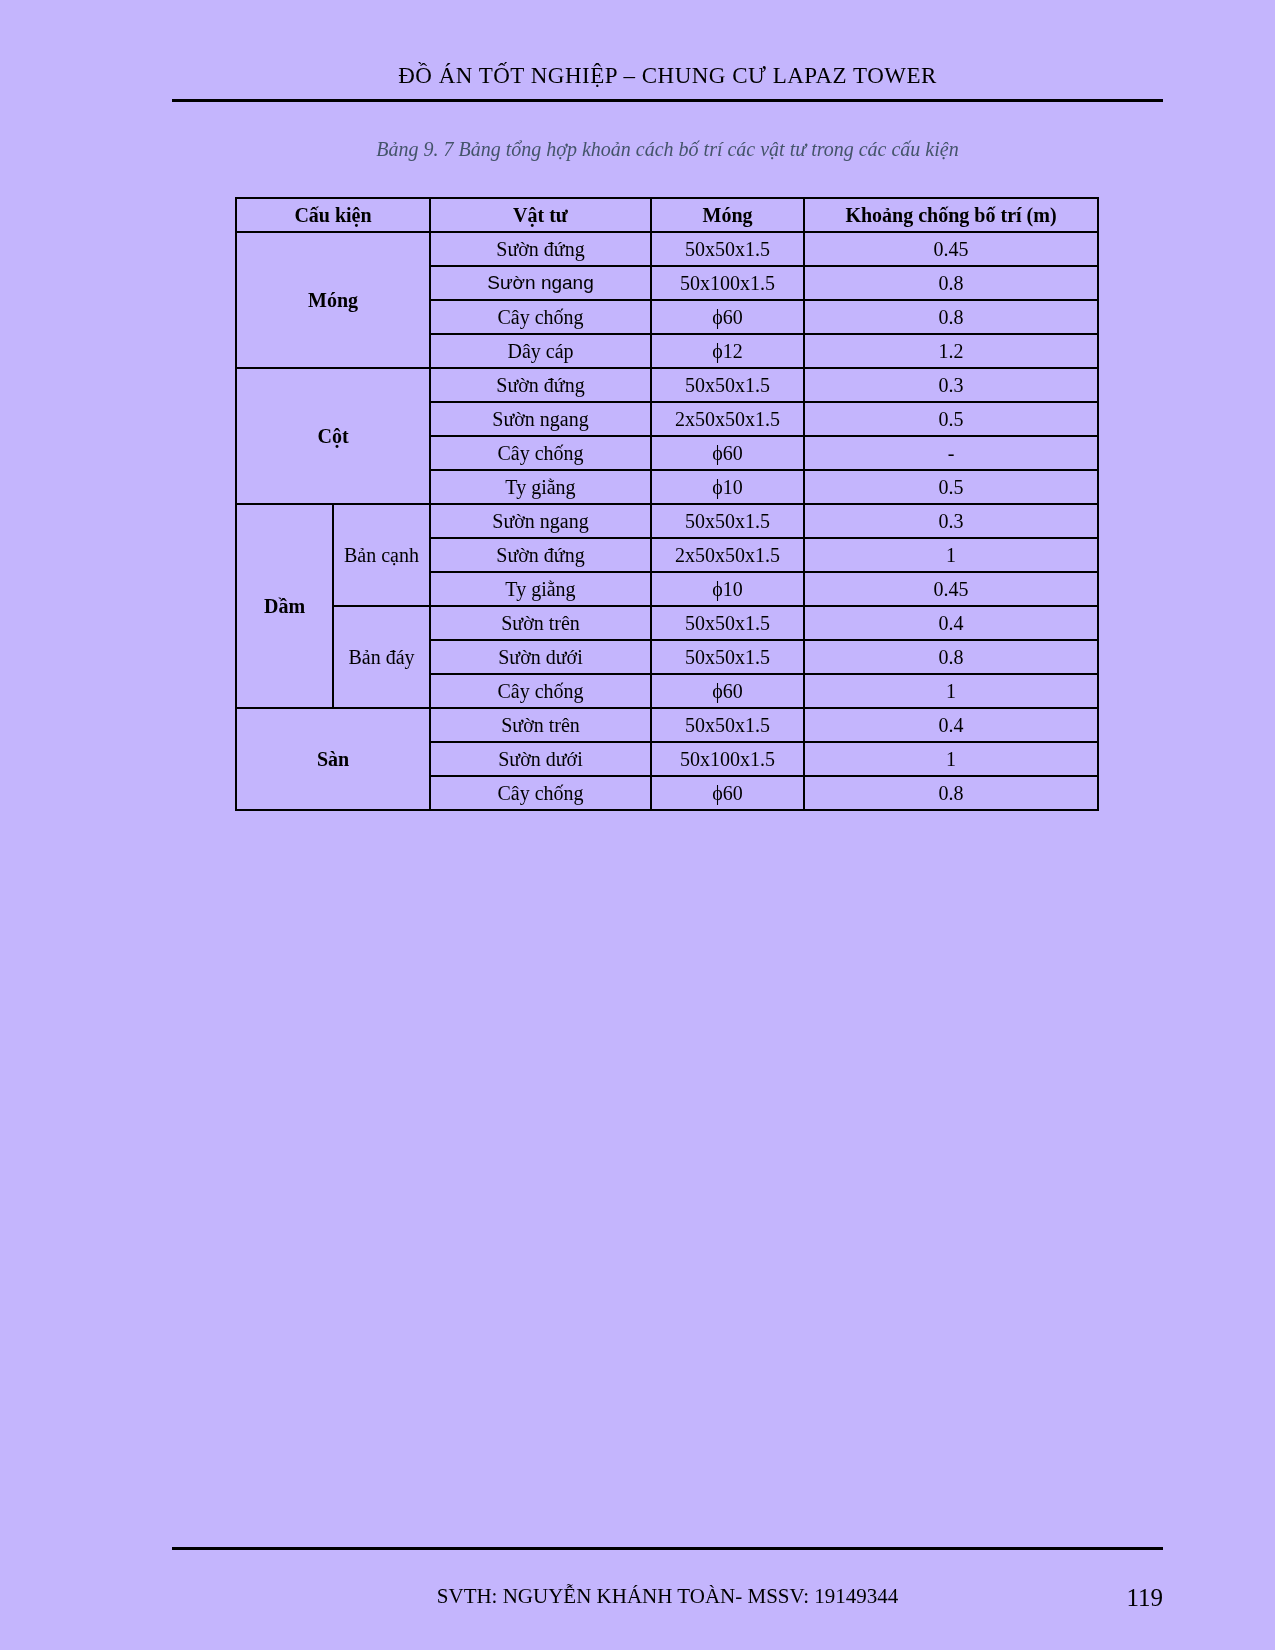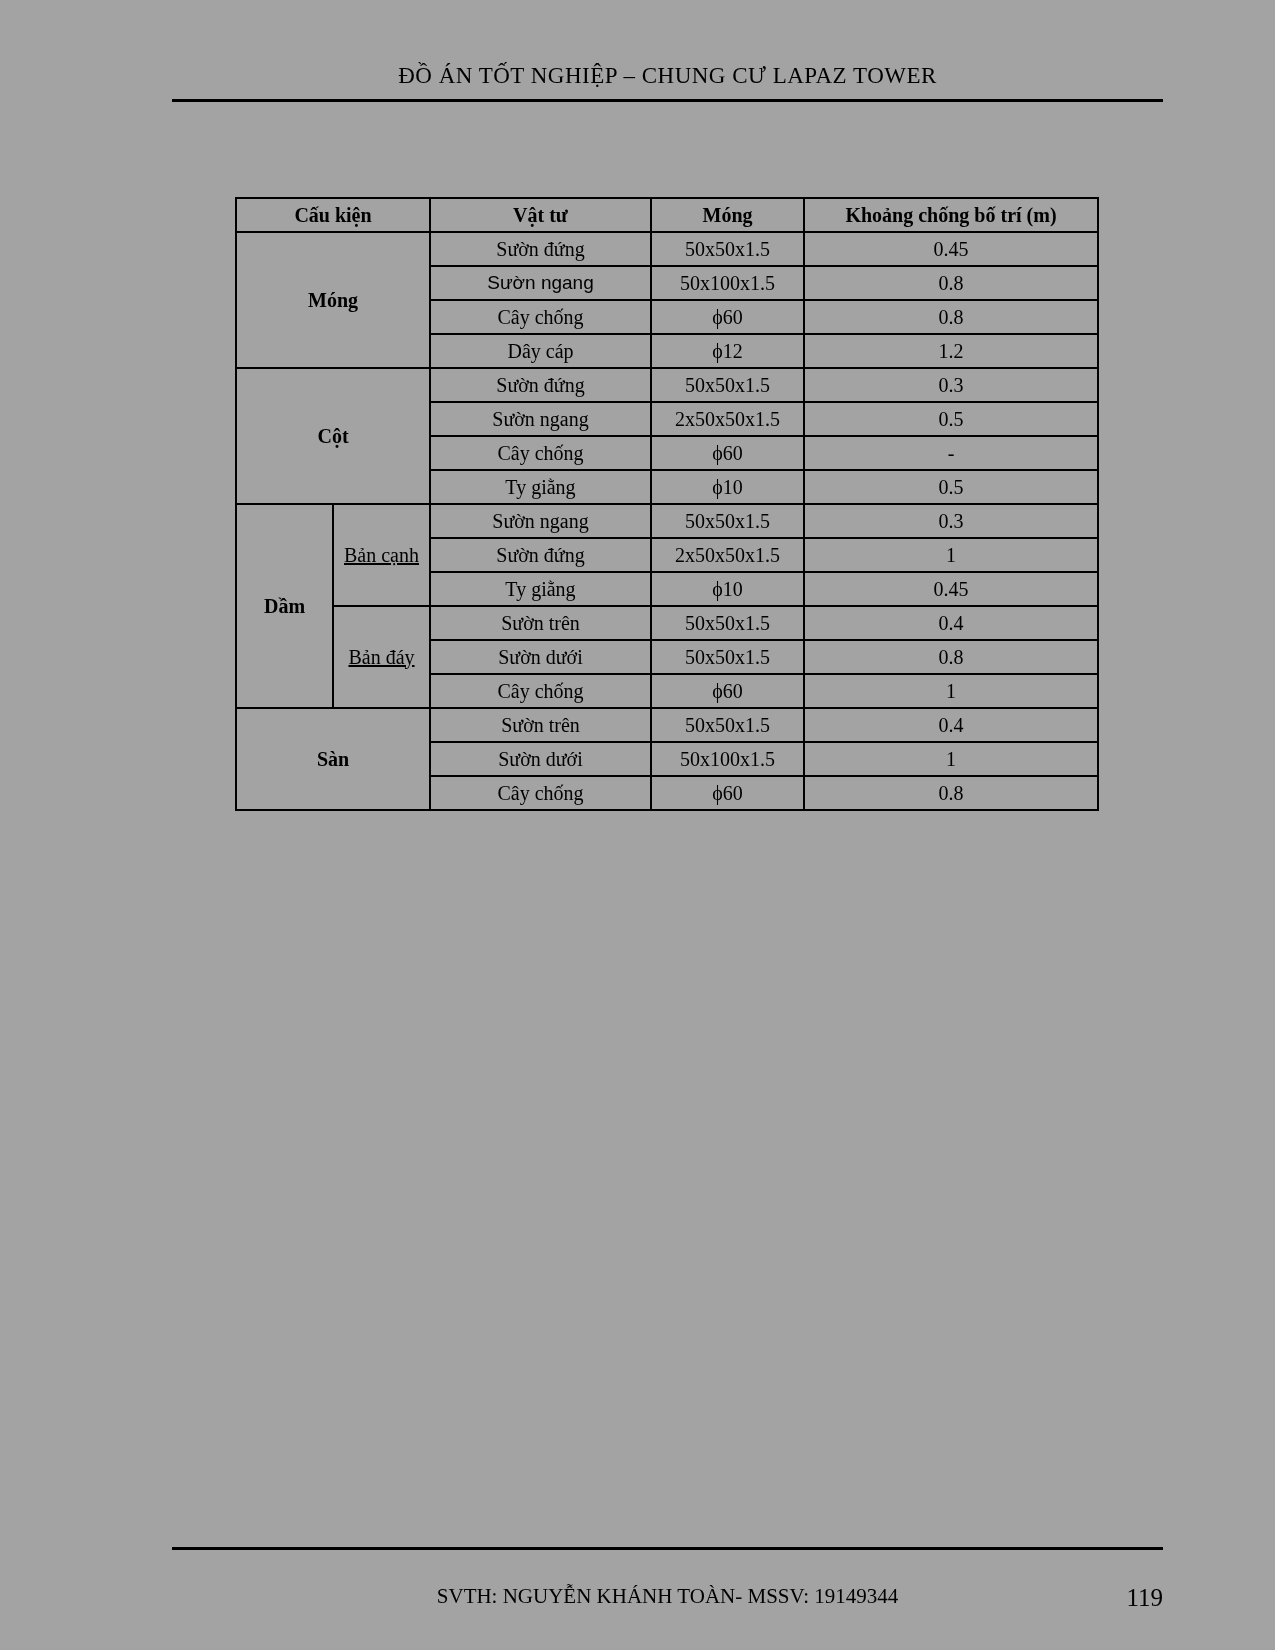--- a/index.html
+++ b/index.html
@@ -1,21 +1,21 @@
 <!DOCTYPE html>
 <html><head>
 <meta charset="utf-8">
 <style>
   html, body { margin: 0; padding: 0; background: #888; }
   .page {
     position: relative;
     width: 1275px;
     height: 1650px;
     margin: 0 auto;
-    background: #a3a3a3;
+    background: #c4b5fd;
     font-family: "Liberation Serif", "DejaVu Serif", serif;
     color: #000;
     overflow: hidden;
   }
   .content-col {
     position: absolute;
     left: 172px;
     width: 991px;
   }
   .doc-title {
@@ -56,21 +56,21 @@
     text-align: center;
     vertical-align: middle;
     padding: 0 2px;
     height: 32px;
     line-height: 1.15;
     overflow: hidden;
   }
   table.materials tr { height: 34px; }
   table.materials th { font-weight: bold; }
   td.group { font-weight: bold; margin-left: 47px; }
-  td.subgroup { font-weight: normal; text-decoration: underline; }
+  td.subgroup { font-weight: normal; }
   td.sans { font-family: "Liberation Sans", "DejaVu Sans", sans-serif; font-size: 19px; }
   .footer-text {
     top: 1552px;
     text-align: center;
     font-size: 21px;
     white-space: nowrap;
     margin-top: 32px;
   }
   .page-number {
     position: absolute;
@@ -80,20 +80,21 @@
   }
 </style>
 </head>
 <body>
 
 <div class="page">
 
   <div class="content-col doc-title">ĐỒ ÁN TỐT NGHIỆP – CHUNG CƯ LAPAZ TOWER</div>
   <div class="rule rule-top"></div>
 
+  <div class="content-col table-caption">Bảng 9. 7 Bảng tổng hợp khoản cách bố trí các vật tư trong các cấu kiện</div>
 
   <table class="materials">
     <colgroup>
       <col style="width:97px">
         <col style="width:97px">
         <col style="width:221px">
         <col style="width:153px">
         <col style="width:294px">
     </colgroup>
     <tbody>

